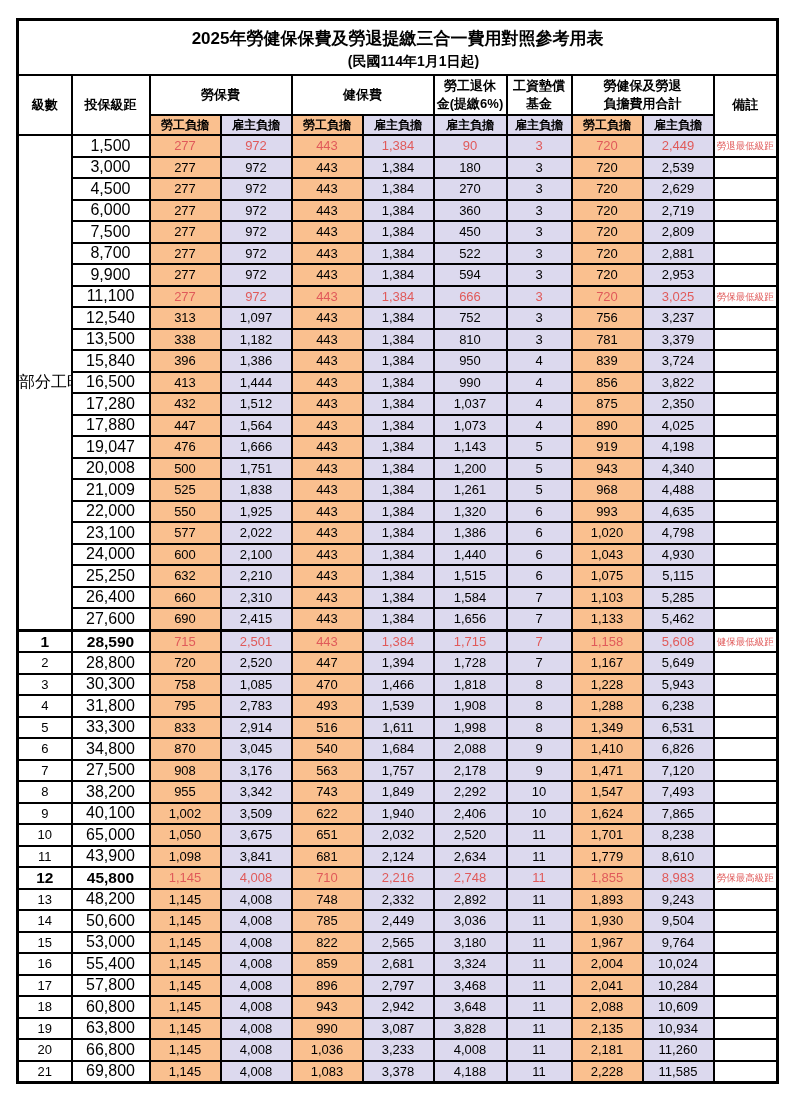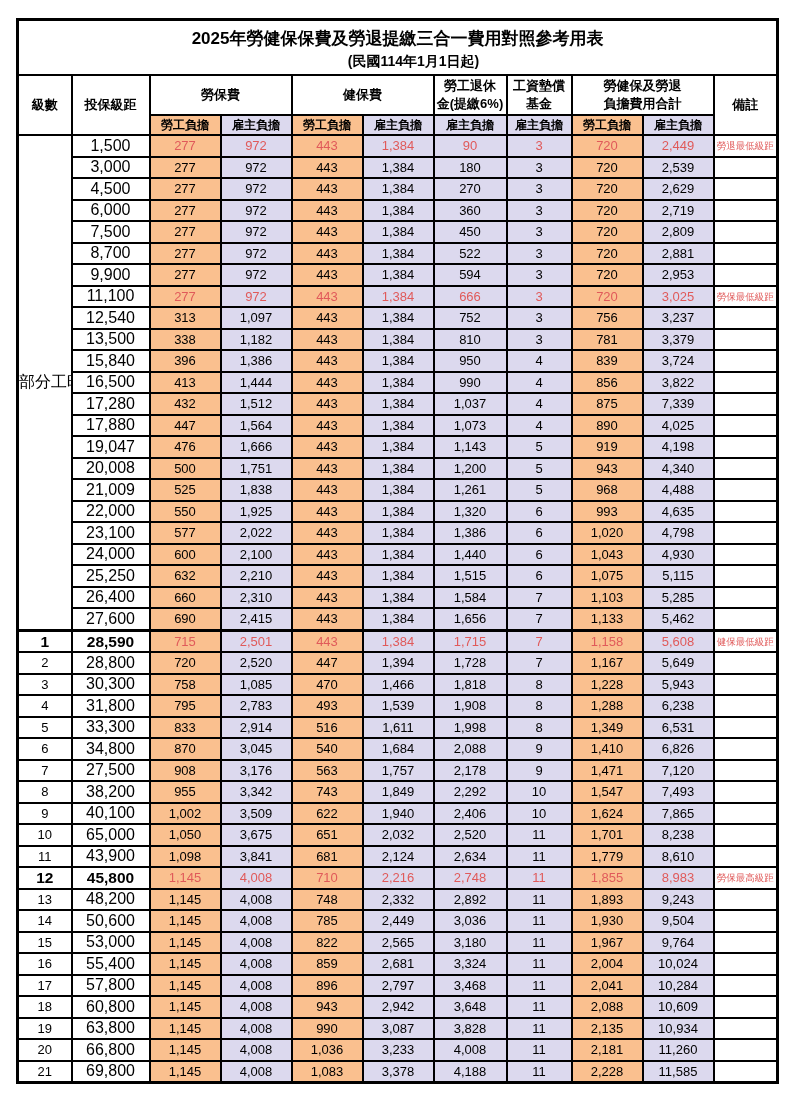--- a/index.html
+++ b/index.html
@@ -227,21 +227,21 @@
         </tr>
         <tr>
           <td class="salary-cell">17,280</td>
           <td class="val emp">432</td>
           <td class="val er">1,512</td>
           <td class="val emp">443</td>
           <td class="val er">1,384</td>
           <td class="val er">1,037</td>
           <td class="val er">4</td>
           <td class="val emp">875</td>
-          <td class="val er">7,339</td>
+          <td class="val er">2,350</td>
           <td class="note-cell"></td>
         </tr>
         <tr>
           <td class="salary-cell">17,880</td>
           <td class="val emp">447</td>
           <td class="val er">1,564</td>
           <td class="val emp">443</td>
           <td class="val er">1,384</td>
           <td class="val er">1,073</td>
           <td class="val er">4</td>

